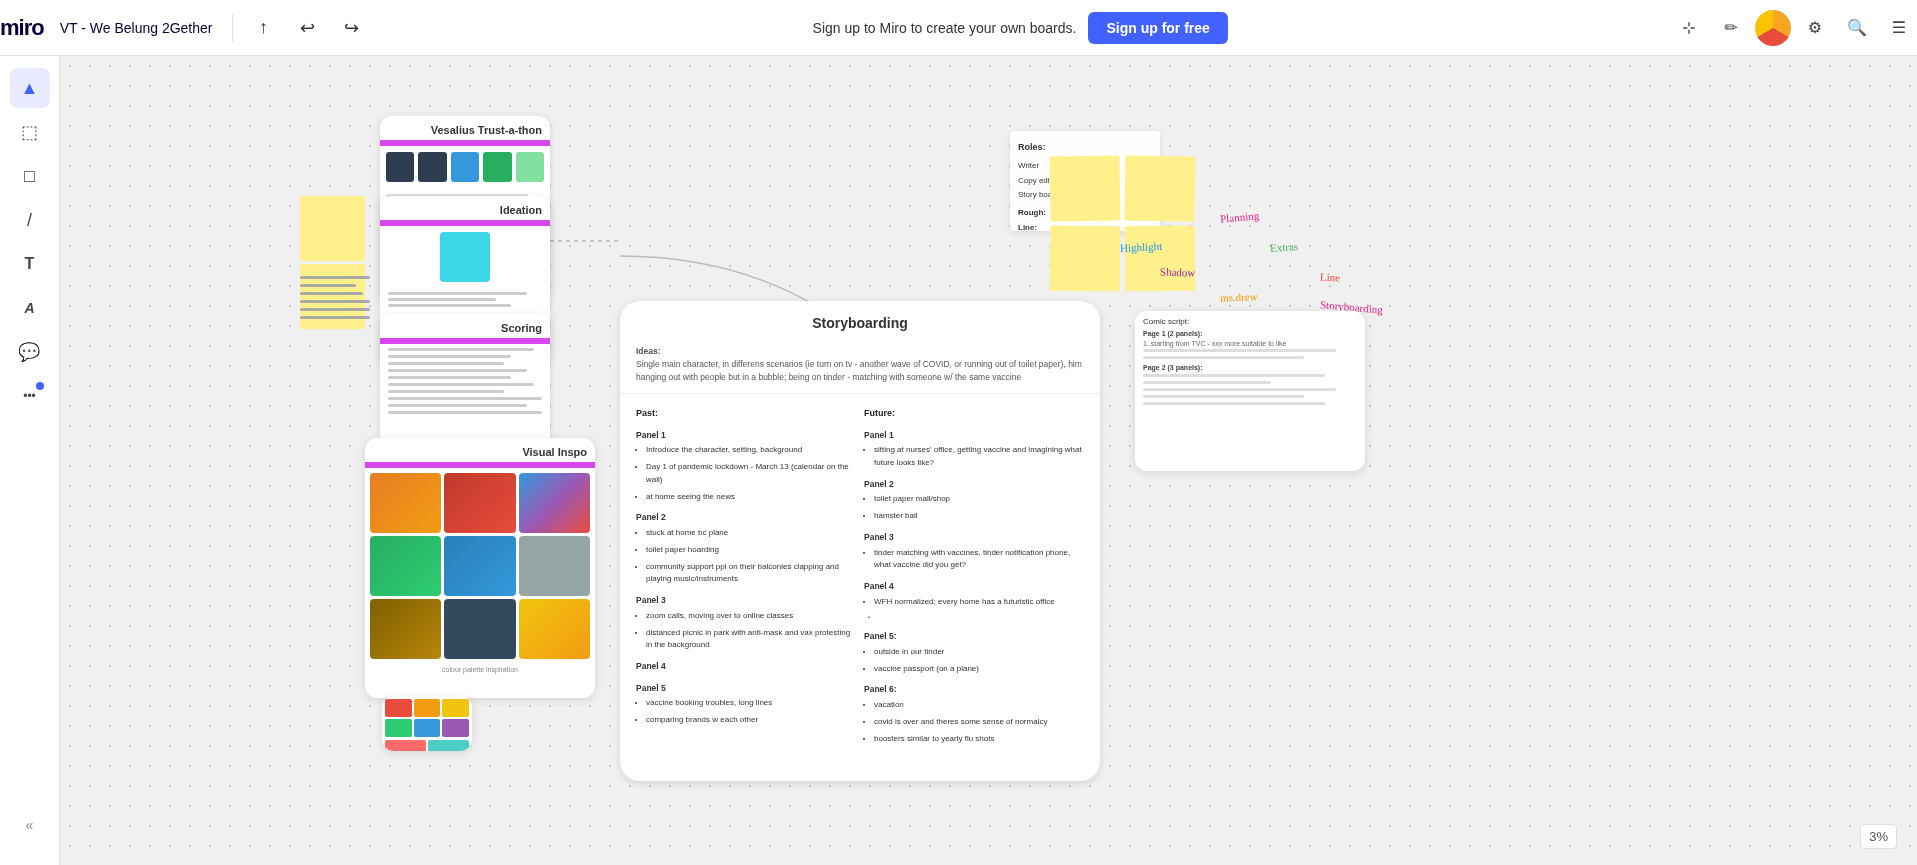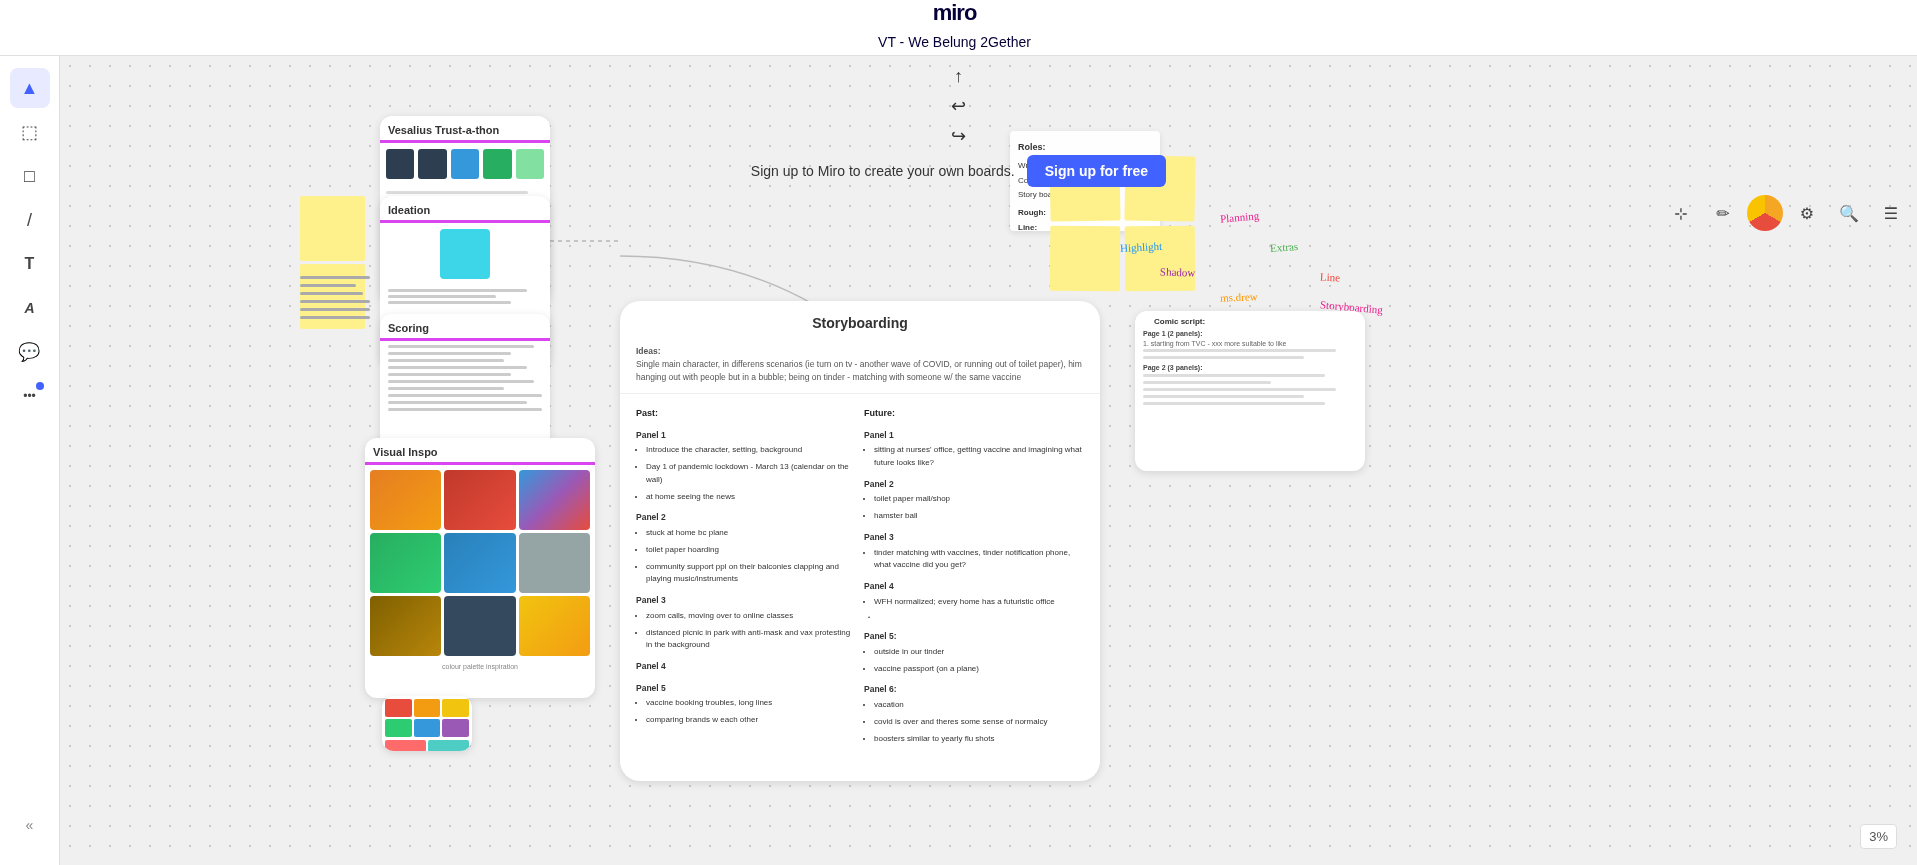--- a/index.html
+++ b/index.html
@@ -2,21 +2,21 @@
 <html><head>
   <meta charset="utf-8">
   <style>
     * { box-sizing: border-box; margin: 0; padding: 0; }
     body { font-family: -apple-system, BlinkMacSystemFont, 'Segoe UI', sans-serif; background: #f0f0f0; overflow: hidden; width: 1917px; height: 865px; }
 
     
     #header {
       position: fixed; top: 0; left: 0; right: 0; height: 56px;
       background: #fff; border-bottom: 1px solid #e0e0e0;
-      display: flex; align-items: center; z-index: 100; padding: 0 8px; gap: 8px; flex-direction: column;
+      display: flex; align-items: center; z-index: 100; padding: 0 0; gap: 8px;
     }
     #header .logo { font-size: 22px; font-weight: 900; color: #050038; letter-spacing: -1px; margin-right: 8px; }
     #header .board-title { font-size: 14px; font-weight: 500; color: #050038; margin-right: 8px; }
     #header .header-divider { width: 1px; height: 28px; background: #e0e0e0; margin: 0 4px; }
     #header .header-btn {
       width: 36px; height: 36px; border: none; background: transparent; cursor: pointer;
       display: flex; align-items: center; justify-content: center; border-radius: 6px; font-size: 18px; color: #333;
     }
     #header .center-promo {
       flex: 1; display: flex; align-items: center; justify-content: center; gap: 12px;
@@ -74,22 +74,22 @@
       font-size: 13px; color: #555; background: #fff; padding: 4px 8px;
       border-radius: 4px; border: 1px solid #ddd;
     }
 
     
     .board-card {
       position: absolute; background: #fff; border-radius: 12px;
       box-shadow: 0 2px 8px rgba(0,0,0,0.12); overflow: hidden;
     }
     .card-title {
-      font-size: 11px; font-weight: 600; color: #333; text-align: left;
-      padding: 8px 8px 4px; border-bottom: 3px solid #d946ef;
+      font-size: 11px; font-weight: 600; color: #333; text-align: right;
+      padding: 8px 8px 4px; border-bottom: 6px solid #d946ef;
     }
     .card-content { padding: 6px; font-size: 8px; color: #555; line-height: 1.4; }
 
     
     #card-vesalius {
       left: 320px; top: 60px; width: 170px; height: 185px;
     }
     .vesalius-images { display: flex; gap: 4px; padding: 6px; }
     .vesalius-img { height: 30px; border-radius: 3px; flex: 1; }
     .vesalius-img.dark { background: #2c3e50; }
@@ -214,21 +214,21 @@
     .hw-text.blue { color: #2196f3; }
     .hw-text.green { color: #4caf50; }
     .hw-text.purple { color: #9c27b0; }
     .hw-text.red { color: #f44336; }
     .hw-text.orange { color: #ff9800; }
 
     
     #card-comic-script {
       left: 1075px; top: 255px; width: 230px; height: 160px;
     }
-    .comic-title { font-size: 8px; font-weight: 700; color: #333; padding: 6px 8px 2px; margin-left: 11px; }
+    .comic-title { font-size: 8px; font-weight: 400; color: #333; padding: 6px 8px 2px; }
     .comic-lines { padding: 2px 8px; }
     .com-line { height: 3px; background: #ddd; border-radius: 2px; margin-bottom: 4px; }
     .com-line.w90 { width: 90%; }
     .com-line.w75 { width: 75%; }
     .com-line.w85 { width: 85%; }
     .com-line.w60 { width: 60%; }
 
     
     #sticky-region-tl {
       position: absolute; left: 240px; top: 140px; width: 80px; height: 140px;

